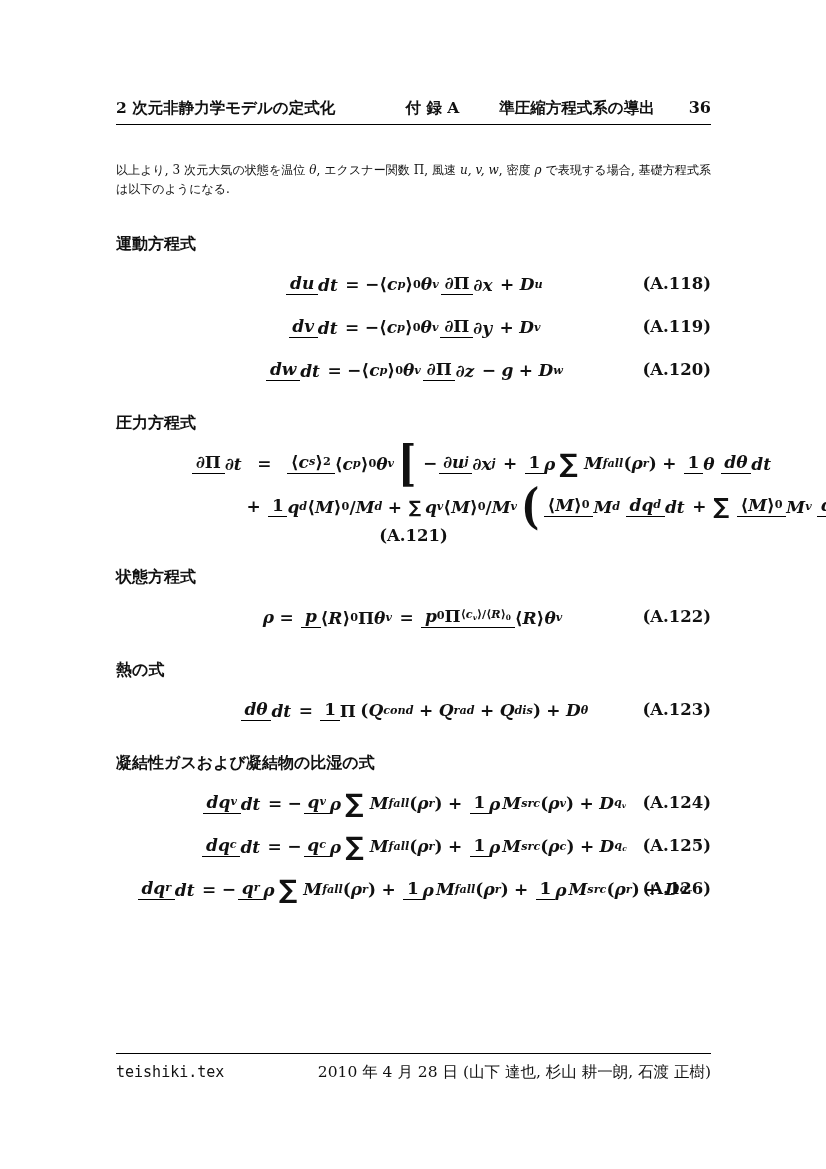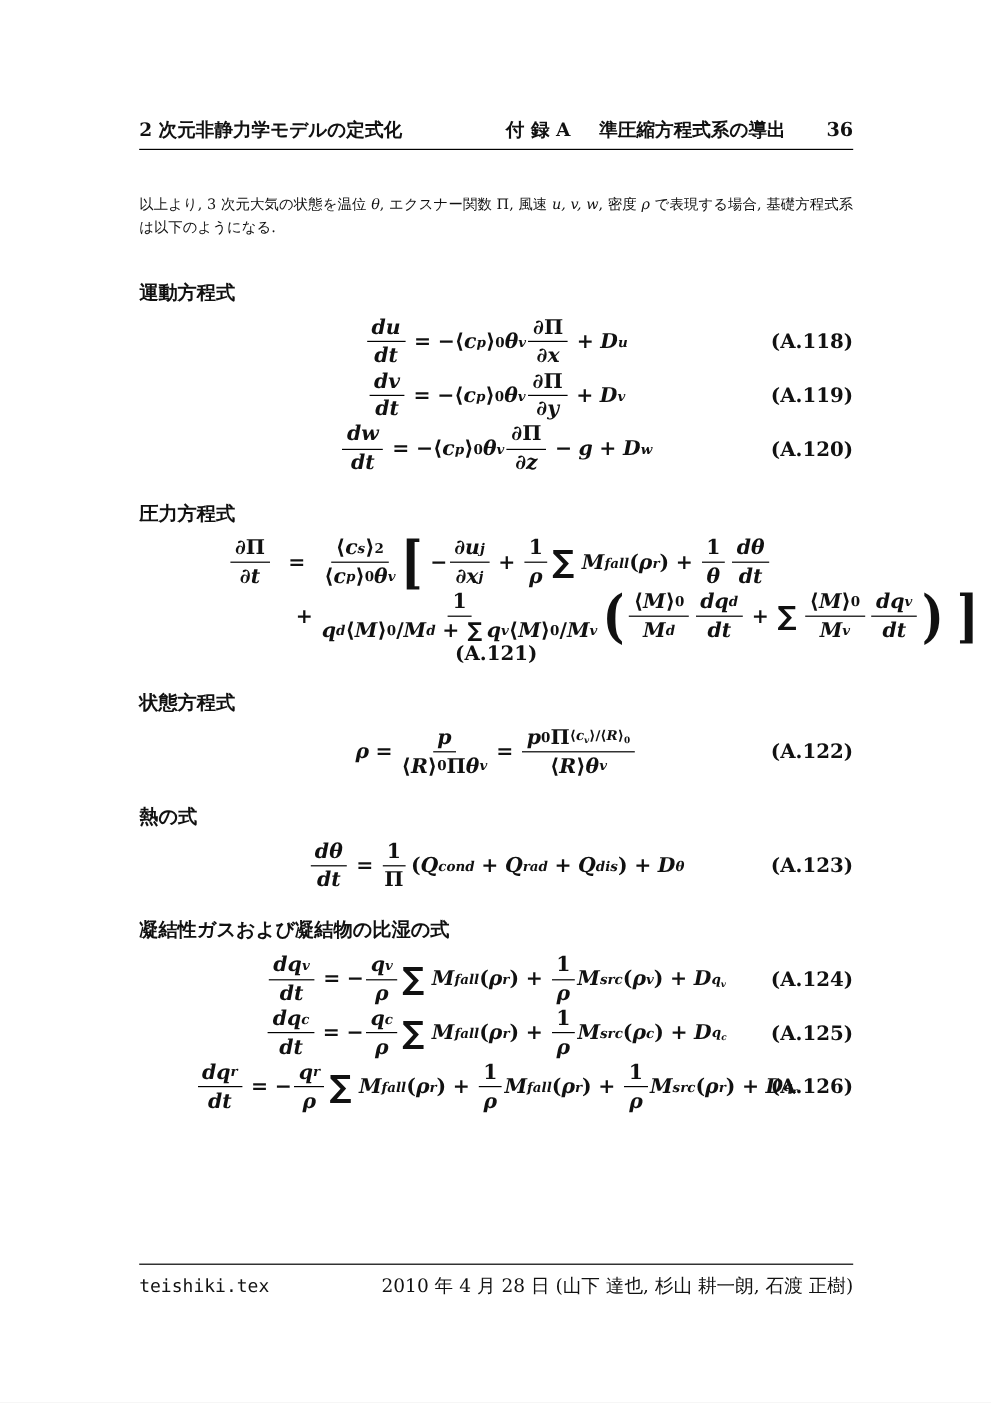--- a/index.html
+++ b/index.html
@@ -2,21 +2,21 @@
 <html><head>
 <meta charset="utf-8">
 <style>
   html,body{margin:0;padding:0;background:#e8e8e8;}
   .page{position:relative;width:826px;height:1169px;margin:0 auto;background:#ffffff;
         font-family:"DejaVu Serif","DejaVu Sans",serif;color:#111;overflow:hidden;}
   .content{position:absolute;left:116px;top:0;width:595px;}
 
   
   .header-row{display:flex;align-items:baseline;font-weight:bold;font-size:15.5px;padding-top:98px;}
-  .h-group{margin-left:auto;display:flex;gap:24px;}
+  .h-group{margin-left:auto;display:flex;gap:40px;}
   .h-page{margin-left:34px;font-size:16px;}
   .header-rule{border-bottom:1.5px solid #000;margin-top:5px;}
 
   
   .sec{margin-top:30px;display:flex;font-weight:bold;font-size:18px;line-height:1.8;}
   .sec-num{width:84px;flex:none;}
   .sec-title{flex:1;}
   .sec-line{display:block;}
 
   
@@ -41,21 +41,21 @@
 
   .it{font-style:italic;}
   .rm{font-style:normal;}
   .op{margin:0 0.32em;}
   .sub{font-size:0.66em;vertical-align:-0.32em;}
   .sup{font-size:0.66em;vertical-align:0.5em;}
   .spc{display:inline-block;}
   .ang{font-family:"DejaVu Sans",sans-serif;}
   .sum{line-height:0;vertical-align:-0.1em;margin:0 0.08em;font-family:"DejaVu Sans",sans-serif;font-style:normal;}
   .big{line-height:0;vertical-align:middle;display:inline-block;transform:scaleX(0.8);font-style:normal;}
-  .frac{display:inline-flex;flex-direction:column;align-items:center;vertical-align:middle;
+  .frac{display:inline-flex;flex-direction:row;align-items:center;vertical-align:middle;
         margin:0 0.12em;line-height:1.18;text-align:center;}
   .frac .num{border-bottom:1.2px solid #000;padding:0 0.22em 0.06em;display:inline-flex;align-items:center;justify-content:center;}
   .frac .den{padding-top:0.1em;display:inline-flex;align-items:center;justify-content:flex-end;}
 
   
   .footer{position:absolute;left:116px;right:115px;top:1053px;}
   .footer-rule{border-bottom:1.5px solid #000;}
   .footer-row{display:flex;align-items:baseline;margin-top:8px;font-size:15.5px;}
   .f-left{font-family:"DejaVu Sans Mono",monospace;font-size:15px;}
   .f-right{margin-left:auto;}

